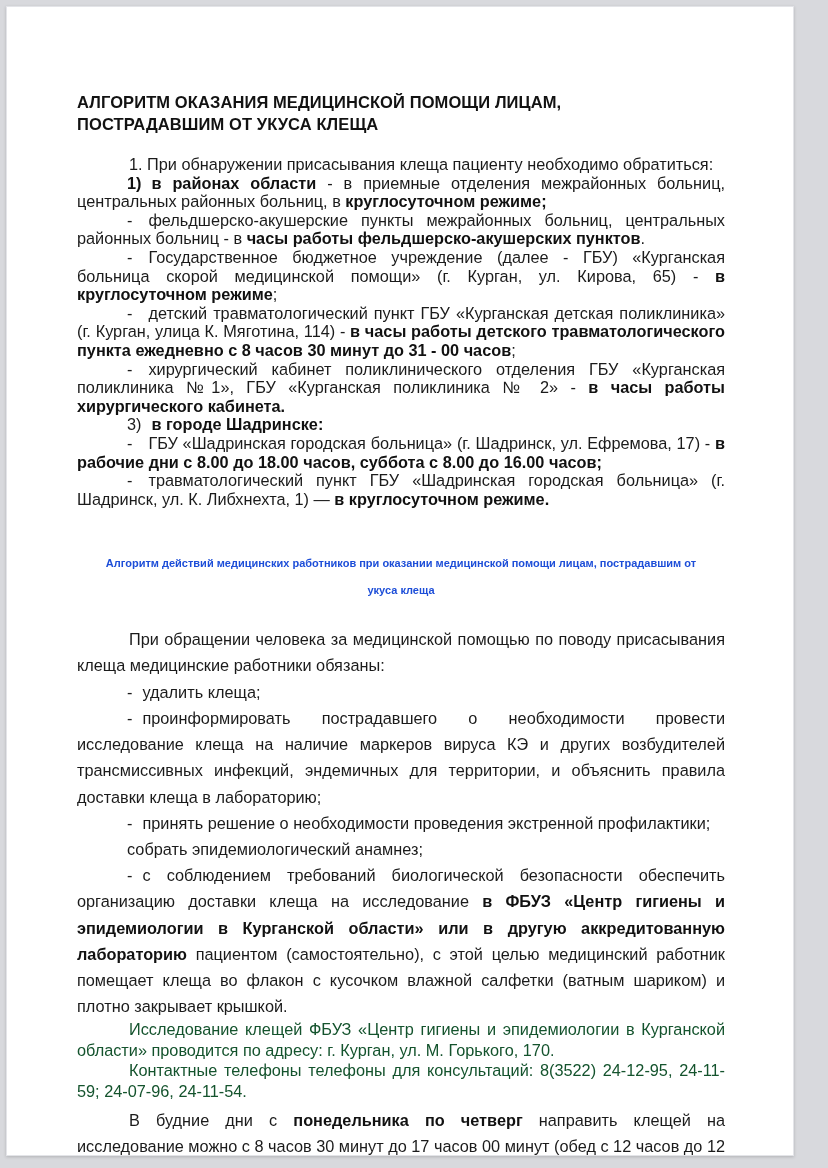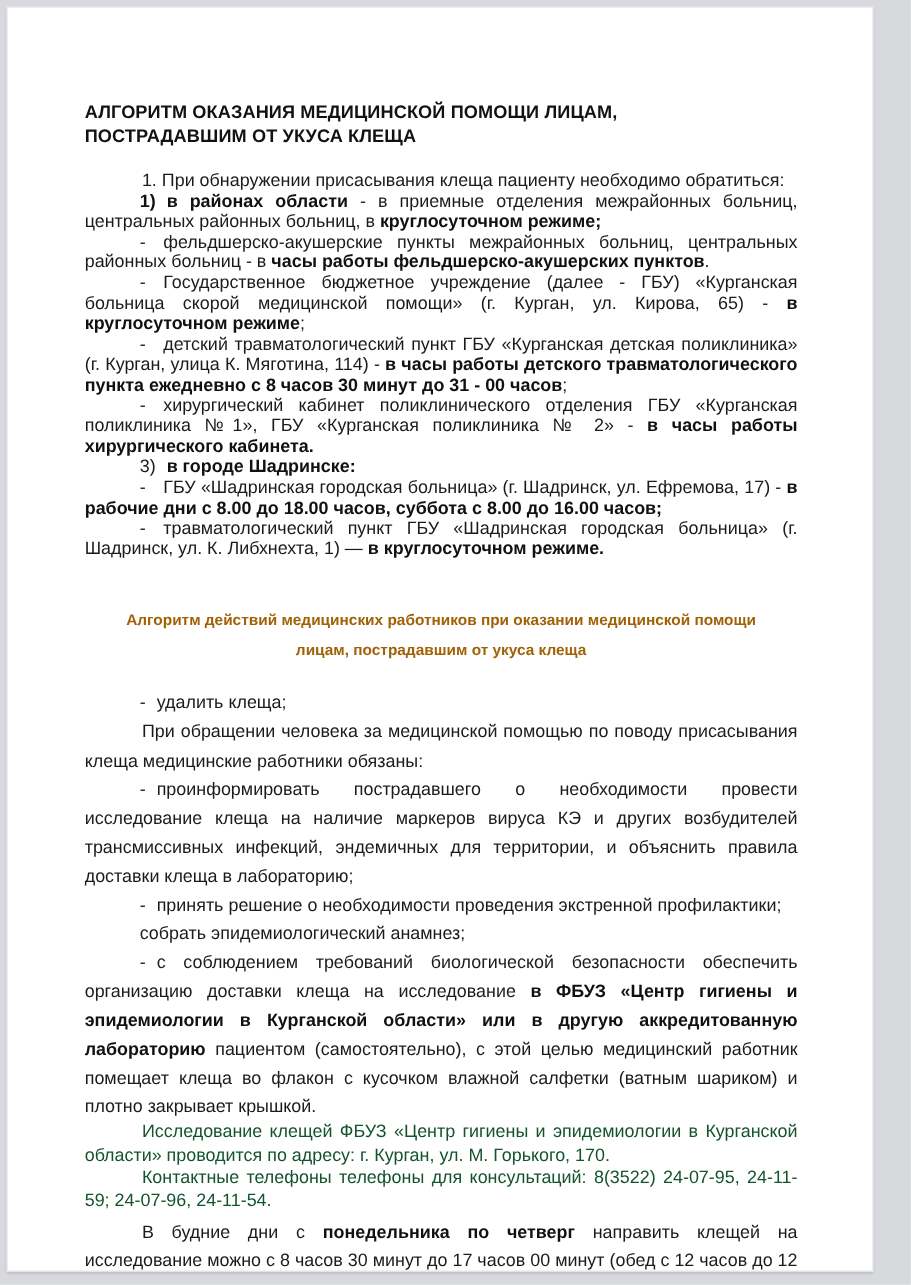--- a/index.html
+++ b/index.html
@@ -40,23 +40,23 @@
     font-size: 16.5px;
     line-height: 22px;
     color: #121212;
     margin: 0;
     padding-top: 84px;
     letter-spacing: 0.1px;
   }
   .section-title {
     text-align: center;
     font-weight: bold;
-    font-size: 14px;
+    font-size: 11px;
     line-height: 27px;
-    color: #a16207;
+    color: #1d4ed8;
     margin: 0;
     padding-top: 42px;
     padding-left: 18px;
     padding-right: 18px;
   }
 
   
   .block-tight {
     margin: 0;
     padding-top: 20px;
@@ -136,34 +136,34 @@
 
     </div>
 
     <h2 class="section-title">
       <span>Алгоритм действий медицинских работников при оказании медицинской</span>
       <span>помощи лицам, пострадавшим от укуса клеща</span>
     </h2>
 
     <div class="block-loose">
 
+      <p class="loose"><span class="fi-lg"></span><span>При обращении человека за медицинской помощью по поводу присасывания клеща медицинские работники обязаны:</span></p>
+
       <p class="loose lastline"><span class="fi-md"></span><span>-</span><span class="gap-sm"></span><span>удалить клеща;</span></p>
-
-      <p class="loose"><span class="fi-lg"></span><span>При обращении человека за медицинской помощью по поводу присасывания клеща медицинские работники обязаны:</span></p>
 
       <p class="loose"><span class="fi-md"></span><span>-</span><span class="gap-sm"></span><span>проинформировать пострадавшего о необходимости провести исследование клеща на наличие маркеров вируса КЭ и других возбудителей трансмиссивных инфекций, эндемичных для территории, и объяснить правила доставки клеща в лабораторию;</span></p>
 
       <p class="loose lastline"><span class="fi-md"></span><span>-</span><span class="gap-sm"></span><span>принять решение о необходимости проведения экстренной профилактики;</span></p>
 
       <p class="loose lastline"><span class="fi-md"></span><span>собрать эпидемиологический анамнез;</span></p>
 
       <p class="loose"><span class="fi-md"></span><span>-</span><span class="gap-sm"></span><span>с соблюдением требований биологической безопасности обеспечить организацию доставки клеща на исследование </span><b>в ФБУЗ «Центр гигиены и эпидемиологии в Курганской области» или в другую аккредитованную лабораторию</b><span> пациентом (самостоятельно), с этой целью медицинский работник помещает клеща во флакон с кусочком влажной салфетки (ватным шариком) и плотно закрывает крышкой.</span></p>
 
       <p class="semi"><span class="fi-lg"></span><span>Исследование клещей ФБУЗ «Центр гигиены и эпидемиологии в Курганской области» проводится по адресу: г. Курган, ул. М. Горького, 170.</span></p>
 
-      <p class="semi"><span class="fi-lg"></span><span>Контактные телефоны телефоны для консультаций: 8(3522) 24-07-95, 24-11- 59; 24-07-96, 24-11-54.</span></p>
+      <p class="semi"><span class="fi-lg"></span><span>Контактные телефоны телефоны для консультаций: 8(3522) 24-12-95, 24-11- 59; 24-07-96, 24-11-54.</span></p>
 
       <p class="loose" style="padding-top:6px;"><span class="fi-lg"></span><span>В будние дни с </span><b>понедельника по четверг</b><span> направить клещей на исследование можно с 8 часов 30 минут до 17 часов 00 минут (обед с 12 часов до 12 часов 45 минут), в пятницу с 8 часов 30 минут до 10 часов 30 минут.</span></p>
 
     </div>
 
   </div>
 </div>
 
 </body></html>

